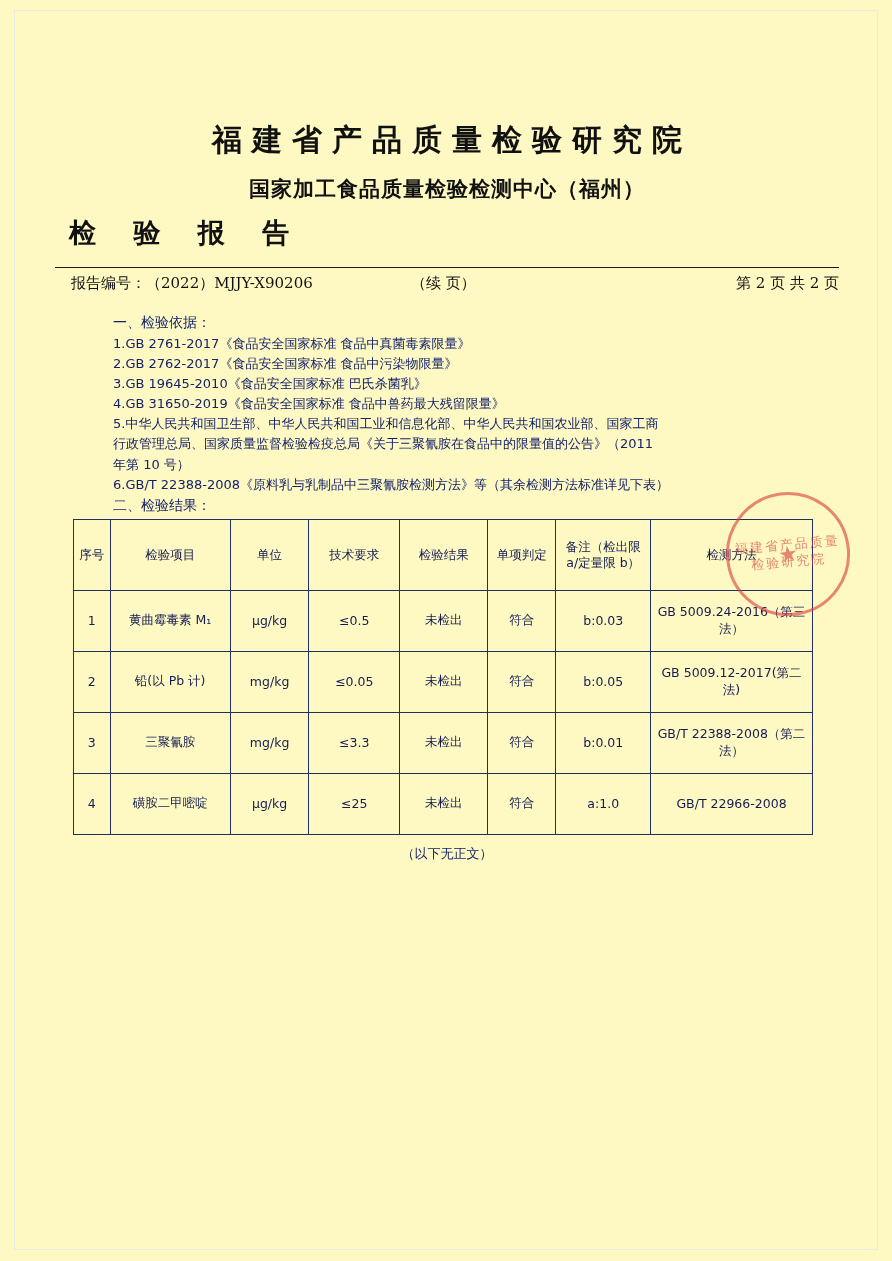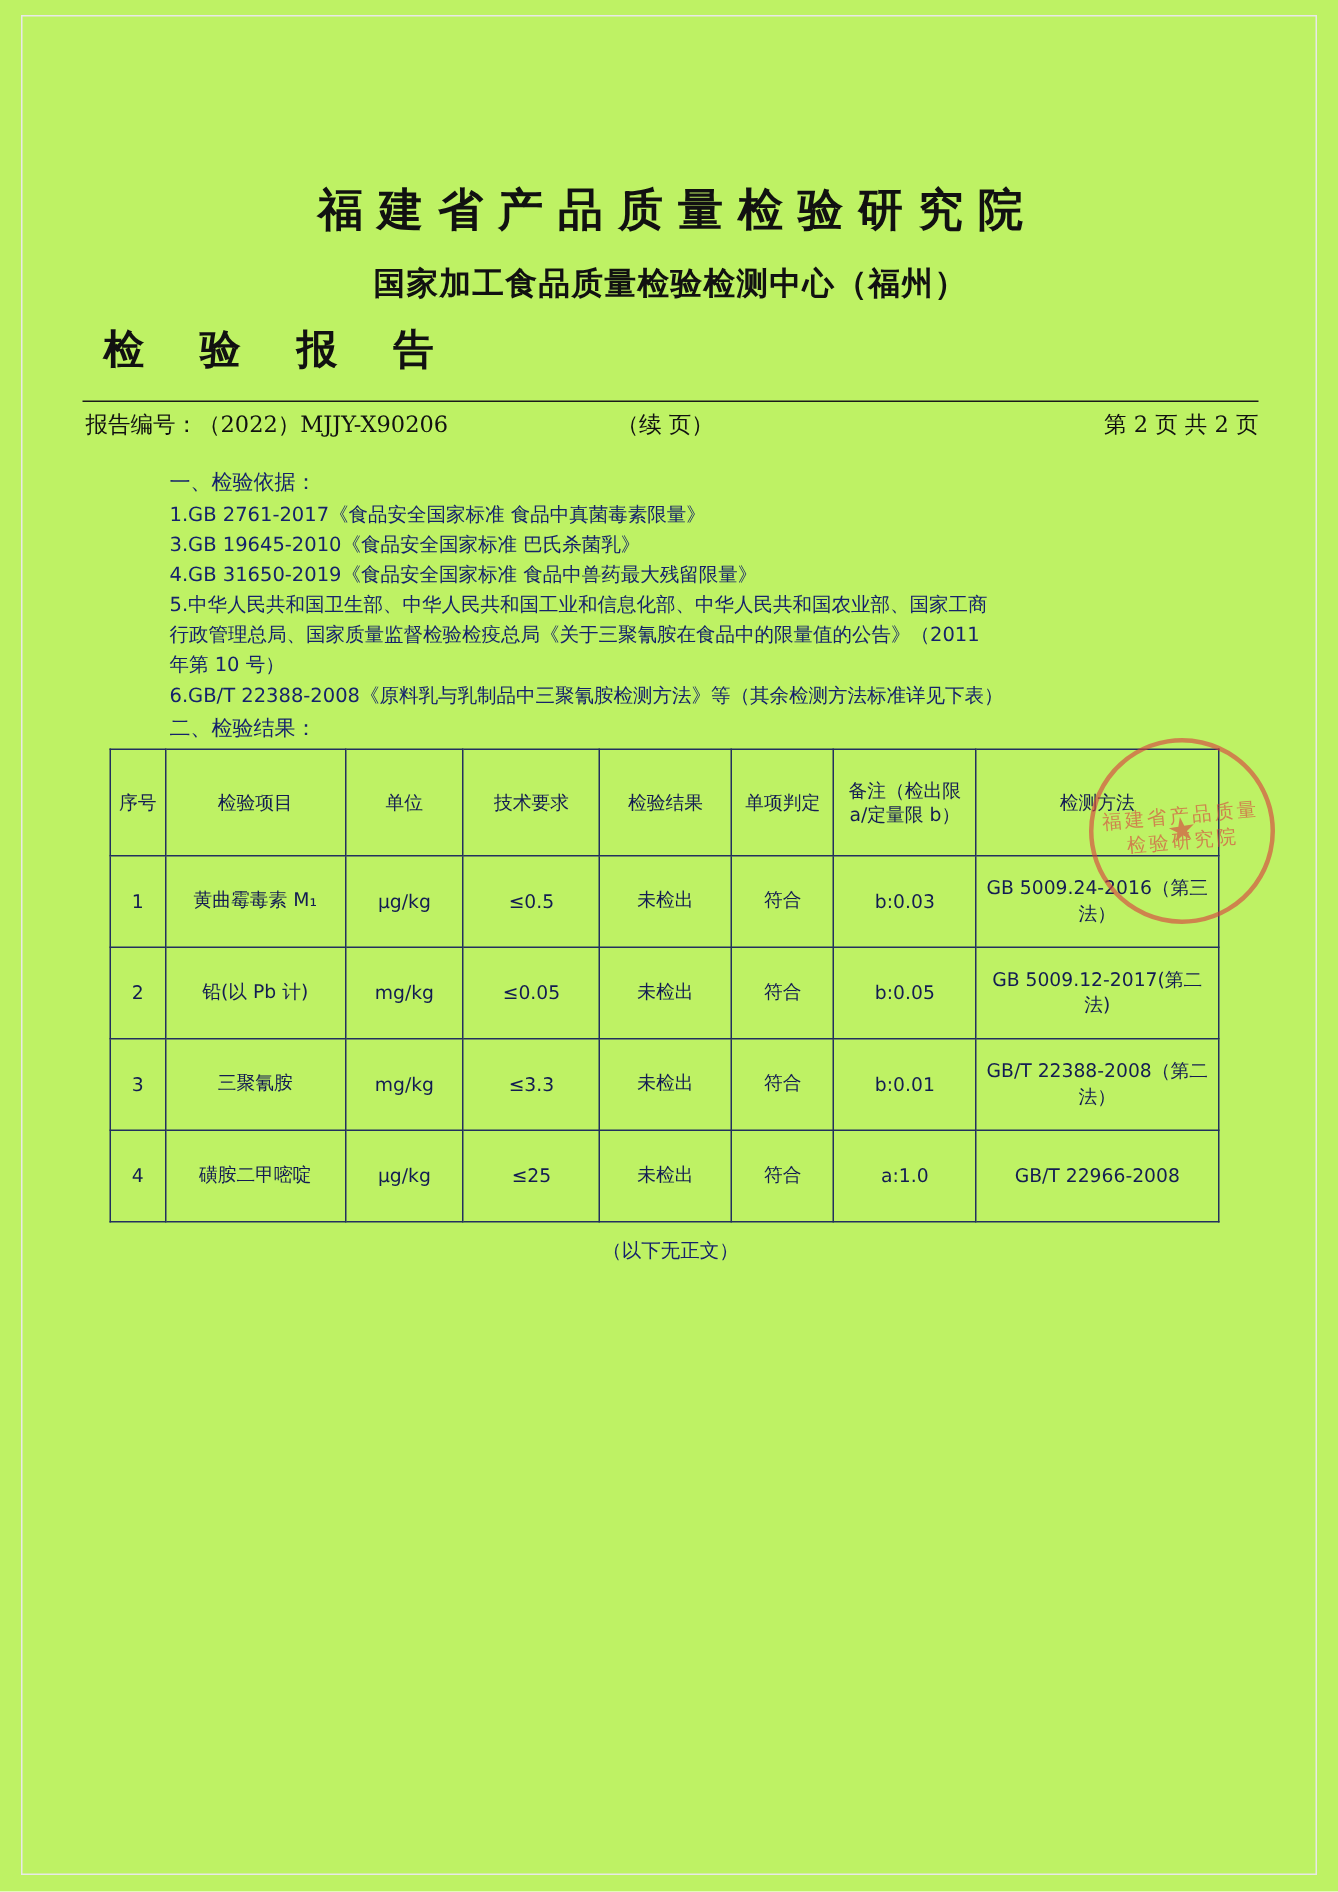--- a/index.html
+++ b/index.html
@@ -8,21 +8,21 @@
     background: #ffffff;
   }
   body {
     font-family: "DejaVu Sans", "Liberation Sans", sans-serif;
     color: #111;
   }
   #page {
     position: relative;
     width: 892px;
     height: 1261px;
-    background: #bef264;
+    background: #fef9c3;
     overflow: hidden;
   }
   
   #scan-frame {
     position: absolute;
     left: 14px;
     top: 10px;
     width: 864px;
     height: 1240px;
     border: 1px solid #e8e8e8;
@@ -66,21 +66,21 @@
 
   .meta-row {
     position: relative;
     border-top: 1.5px solid #1a1a1a;
     padding-top: 6px;
     margin-top: 4px;
     height: 26px;
     font-family: "DejaVu Serif", "Liberation Serif", serif;
     font-size: 15px;
   }
-  .meta-left { position: absolute; left: 2px; top: 6px; text-align: center; }
+  .meta-left { position: absolute; left: 16px; top: 6px; text-align: center; }
   .meta-center { position: absolute; left: 356px; top: 6px; }
   .meta-right { position: absolute; right: 0; top: 6px; }
 
   .section {
     margin-top: 12px;
     padding-left: 58px;
     font-family: "DejaVu Sans", "Liberation Sans", sans-serif;
     font-size: 13px;
     line-height: 1.55;
     color: #15226b;
@@ -187,20 +187,21 @@
 
     <div class="meta-row">
       <span class="meta-left">报告编号：（2022）MJJY-X90206</span>
       <span class="meta-center">（续 页）</span>
       <span class="meta-right">第 2 页  共 2 页</span>
     </div>
 
     <div class="section">
       <div class="head">一、检验依据：</div>
       <div class="line">1.GB 2761-2017《食品安全国家标准 食品中真菌毒素限量》</div>
+      <div class="line">2.GB 2762-2017《食品安全国家标准 食品中污染物限量》</div>
       <div class="line">3.GB 19645-2010《食品安全国家标准 巴氏杀菌乳》</div>
       <div class="line">4.GB 31650-2019《食品安全国家标准 食品中兽药最大残留限量》</div>
       <div class="line">5.中华人民共和国卫生部、中华人民共和国工业和信息化部、中华人民共和国农业部、国家工商</div>
       <div class="line">行政管理总局、国家质量监督检验检疫总局《关于三聚氰胺在食品中的限量值的公告》（2011</div>
       <div class="line">年第 10 号）</div>
       <div class="line">6.GB/T 22388-2008《原料乳与乳制品中三聚氰胺检测方法》等（其余检测方法标准详见下表）</div>
     </div>
 
     <div class="results-head">二、检验结果：</div>
 

